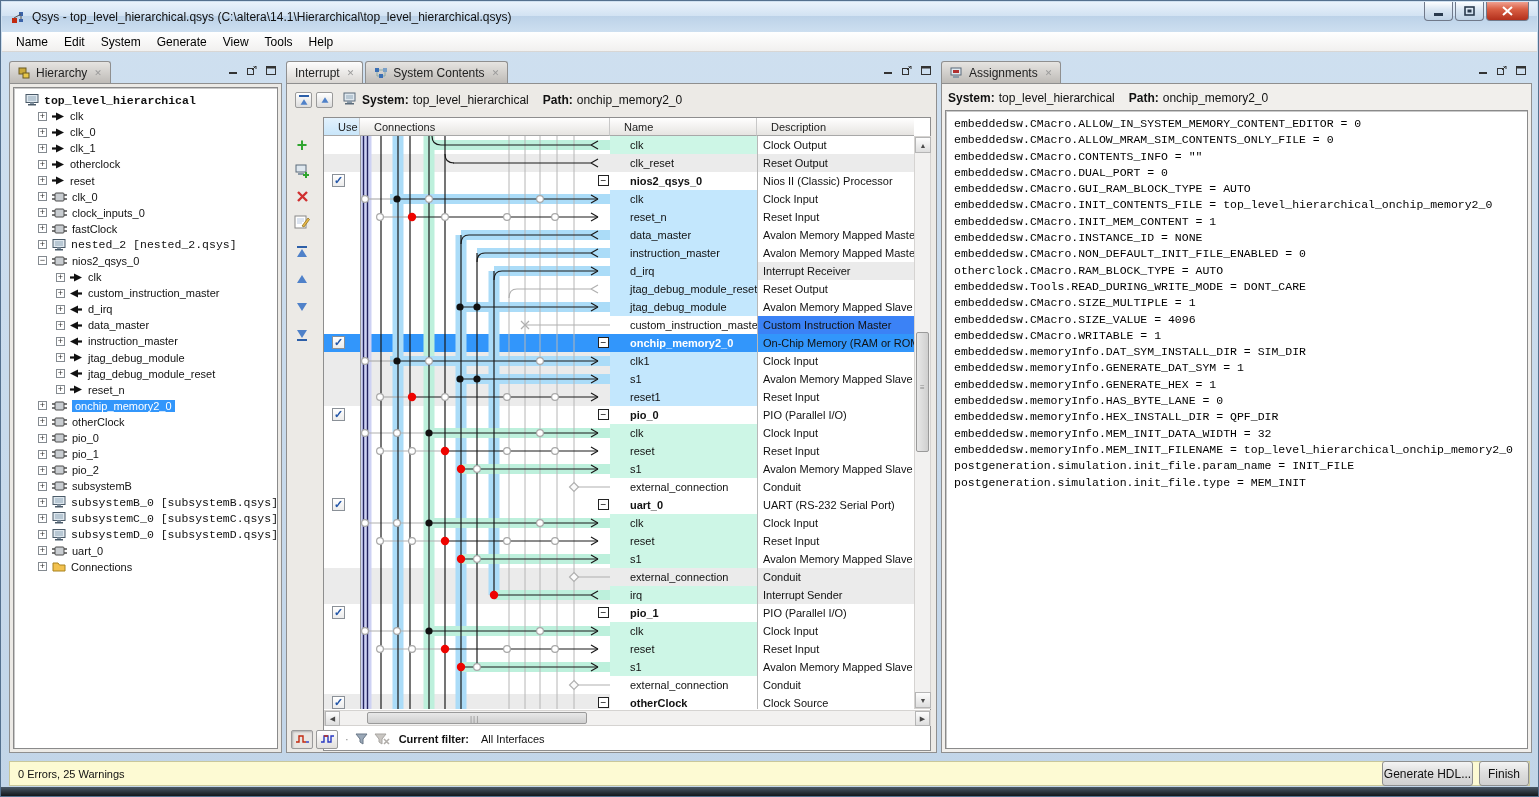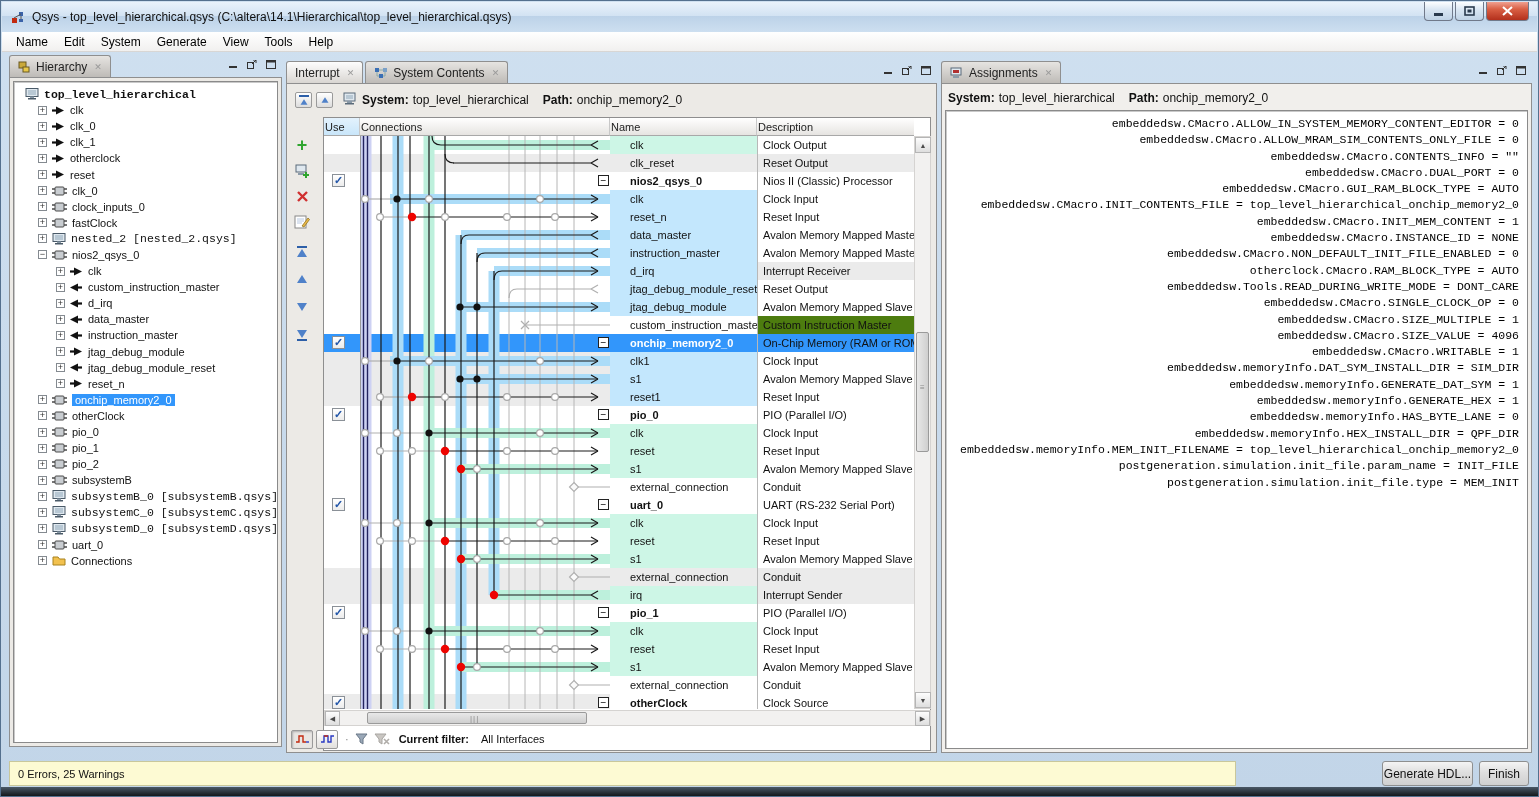--- a/index.html
+++ b/index.html
@@ -47,21 +47,21 @@
   .tree-label.selected { background:#3296fb; color:#fff; padding:0 3px; }
   .ticon { margin-left:5px; flex:none; display:inline-flex; }
 
   
   .hdrbar { position:absolute; display:flex; align-items:center; font-size:12px; }
   .hdrbar b { margin-right:4px; }
   .hdrbar .val { margin-right:14px; }
   .smallbtn { width:17px; height:16px; border:1px solid #9a9a9a; border-radius:2px;
     background:linear-gradient(#fff,#dcdcdc); display:flex; align-items:center; justify-content:center; margin-right:4px; }
   .colhead { position:absolute; height:18px; background:linear-gradient(#ffffff,#e6e4e1);
-    border-right:1px solid #c8c8c8; border-bottom:1px solid #a8a8a8; display:flex; align-items:center; padding-left:1px; color:#222; }
+    border-right:1px solid #c8c8c8; border-bottom:1px solid #a8a8a8; display:flex; align-items:center; padding-left:14px; color:#222; }
   .cell { position:absolute; height:18px; }
   .cell .nm { display:block; padding-left:20px; line-height:18px; white-space:nowrap; }
   .cell .nm.bold { font-weight:bold; }
   .cell .ds { display:block; padding-left:5px; line-height:18px; white-space:nowrap; }
   .descsep { border-left:1px solid #b8b8b8; }
   .checkbox { position:absolute; left:8px; top:2px; width:13px; height:13px; border:1px solid #8a9097;
     background:linear-gradient(#fff,#ececec); font-size:11px; line-height:11px; text-align:center; color:#2356a8; font-weight:bold; }
   .expbox { position:absolute; width:11px; height:11px; border:1px solid #222; background:#fff; color:#000;
     font-size:10px; line-height:9px; text-align:center; }
 
@@ -80,21 +80,21 @@
   .bar-top { border-top:2px solid #2d5fa8; padding-top:1px; }
   .bar-bot { border-bottom:2px solid #2d5fa8; padding-bottom:1px; }
   .stack { display:flex; flex-direction:column; align-items:center; }
 
   
   .fbtn { width:22px; height:19px; border:1px solid #9a9a9a; border-radius:2px; background:linear-gradient(#fff,#e2e0dd);
     display:flex; align-items:center; justify-content:center; margin-right:3px; }
   .fbtn.pressed { background:#e8e6e3; box-shadow:inset 1px 1px 2px #b0b0b0; }
 
   
-  .assign-line { height:16.3px; font-family:"Liberation Mono", monospace; font-size:11.5px; white-space:pre; color:#000;text-align:right; }
+  .assign-line { height:16.3px; font-family:"Liberation Mono", monospace; font-size:11.5px; white-space:pre; color:#000; }
 
   
   .statusmsg { position:absolute; background:#fdfad3; border:1px solid #c9c79b; display:flex; align-items:center; padding-left:8px; font-size:11px; }
   .pushbtn { position:absolute; border:1px solid #8e8f8f; border-radius:3px; background:linear-gradient(#f4f4f4,#dfdfdf 45%,#d0d0d0);
     display:flex; align-items:center; justify-content:center; font-size:12px; color:#111; }
   .frame-bottom { position:absolute; left:0; right:0; bottom:0; height:9px; background:linear-gradient(#4a5866,#14181c); }
 </style>
 </head>
 <body>
 
@@ -131,21 +131,21 @@
   <div class="menubar" id="menubar">
       <span class="menu-item">Name</span>
       <span class="menu-item">Edit</span>
       <span class="menu-item">System</span>
       <span class="menu-item">Generate</span>
       <span class="menu-item">View</span>
       <span class="menu-item">Tools</span>
       <span class="menu-item">Help</span>
     </div>
 
-  <div class="panel" style="left:8px; top:52px; width:273px; height:694px;">
+  <div class="panel" style="left:8px; top:58px; width:273px; height:694px;">
     <div class="tabbar">
       <div class="tab active">
         <span class="tabicon">
             <svg width="13" height="12">
               <rect x="1" y="1" width="7" height="6" fill="#caa93a" stroke="#6a5a20"></rect>
               <rect x="5" y="6" width="6" height="5" fill="#e8c84a" stroke="#6a5a20"></rect>
             </svg>
           </span>
         <span>Hierarchy</span>
         <span class="closex">✕</span>
@@ -685,21 +685,21 @@
               <span class="nm">jtag_debug_module</span>
             </div>
             <div class="cell descsep" style="left: 433px; top: 162px; width: 157px; background: rgb(255, 255, 255);">
               <span class="ds">Avalon Memory Mapped Slave</span>
             </div>
             <div class="cell" style="left: 0px; top: 180px; width: 36px; background: rgb(255, 255, 255);"></div>
             <div class="cell" style="left: 36px; top: 180px; width: 250px; background: rgb(255, 255, 255);"></div>
             <div class="cell" style="left: 286px; top: 180px; width: 147px; background: rgb(255, 255, 255);">
               <span class="nm">custom_instruction_master</span>
             </div>
-            <div class="cell descsep" style="left: 433px; top: 180px; width: 157px; background: #4d7c0f;">
+            <div class="cell descsep" style="left: 433px; top: 180px; width: 157px; background: #3b82f6;">
               <span class="ds">Custom Instruction Master</span>
             </div>
             <div class="cell" style="left: 0px; top: 198px; width: 36px; background: rgb(50, 150, 251);">
               <div class="checkbox">✓</div>
             </div>
             <div class="cell" style="left: 36px; top: 198px; width: 250px; background: rgb(50, 150, 251);"></div>
             <div class="cell" style="left: 286px; top: 198px; width: 147px; background: rgb(50, 150, 251);">
               <span class="nm bold" style="color: rgb(255, 255, 255);">onchip_memory2_0</span>
             </div>
             <div class="cell descsep" style="left: 433px; top: 198px; width: 157px; background: rgb(50, 150, 251);">
@@ -1136,38 +1136,38 @@
             <div class="assign-line">embeddedsw.CMacro.ALLOW_MRAM_SIM_CONTENTS_ONLY_FILE = 0</div>
             <div class="assign-line">embeddedsw.CMacro.CONTENTS_INFO = ""</div>
             <div class="assign-line">embeddedsw.CMacro.DUAL_PORT = 0</div>
             <div class="assign-line">embeddedsw.CMacro.GUI_RAM_BLOCK_TYPE = AUTO</div>
             <div class="assign-line">embeddedsw.CMacro.INIT_CONTENTS_FILE = top_level_hierarchical_onchip_memory2_0</div>
             <div class="assign-line">embeddedsw.CMacro.INIT_MEM_CONTENT = 1</div>
             <div class="assign-line">embeddedsw.CMacro.INSTANCE_ID = NONE</div>
             <div class="assign-line">embeddedsw.CMacro.NON_DEFAULT_INIT_FILE_ENABLED = 0</div>
             <div class="assign-line">otherclock.CMacro.RAM_BLOCK_TYPE = AUTO</div>
             <div class="assign-line">embeddedsw.Tools.READ_DURING_WRITE_MODE = DONT_CARE</div>
-            <div class="assign-line">embeddedsw.CMacro.SINGLE_CLOCK_OP = 0</div>
             <div class="assign-line">embeddedsw.CMacro.SIZE_MULTIPLE = 1</div>
             <div class="assign-line">embeddedsw.CMacro.SIZE_VALUE = 4096</div>
             <div class="assign-line">embeddedsw.CMacro.WRITABLE = 1</div>
             <div class="assign-line">embeddedsw.memoryInfo.DAT_SYM_INSTALL_DIR = SIM_DIR</div>
             <div class="assign-line">embeddedsw.memoryInfo.GENERATE_DAT_SYM = 1</div>
             <div class="assign-line">embeddedsw.memoryInfo.GENERATE_HEX = 1</div>
             <div class="assign-line">embeddedsw.memoryInfo.HAS_BYTE_LANE = 0</div>
             <div class="assign-line">embeddedsw.memoryInfo.HEX_INSTALL_DIR = QPF_DIR</div>
+            <div class="assign-line">embeddedsw.memoryInfo.MEM_INIT_DATA_WIDTH = 32</div>
             <div class="assign-line">embeddedsw.memoryInfo.MEM_INIT_FILENAME = top_level_hierarchical_onchip_memory2_0</div>
             <div class="assign-line">postgeneration.simulation.init_file.param_name = INIT_FILE</div>
             <div class="assign-line">postgeneration.simulation.init_file.type = MEM_INIT</div>
           </div>
       </div>
     </div>
   </div>
 
-  <div class="statusmsg" style="left:8px; top:760px; width:1227px; height:25px;">
+  <div class="statusmsg" style="left:8px; top:760px; width:1521px; height:25px;">
     <span>0 Errors, 25 Warnings</span>
   </div>
   <div class="pushbtn" style="left:1381px; top:760px; width:91px; height:25px;">
     <span>Generate HDL...</span>
   </div>
   <div class="pushbtn" style="left:1478px; top:760px; width:50px; height:25px;">
     <span>Finish</span>
   </div>
 
   <div class="frame-bottom"></div>

